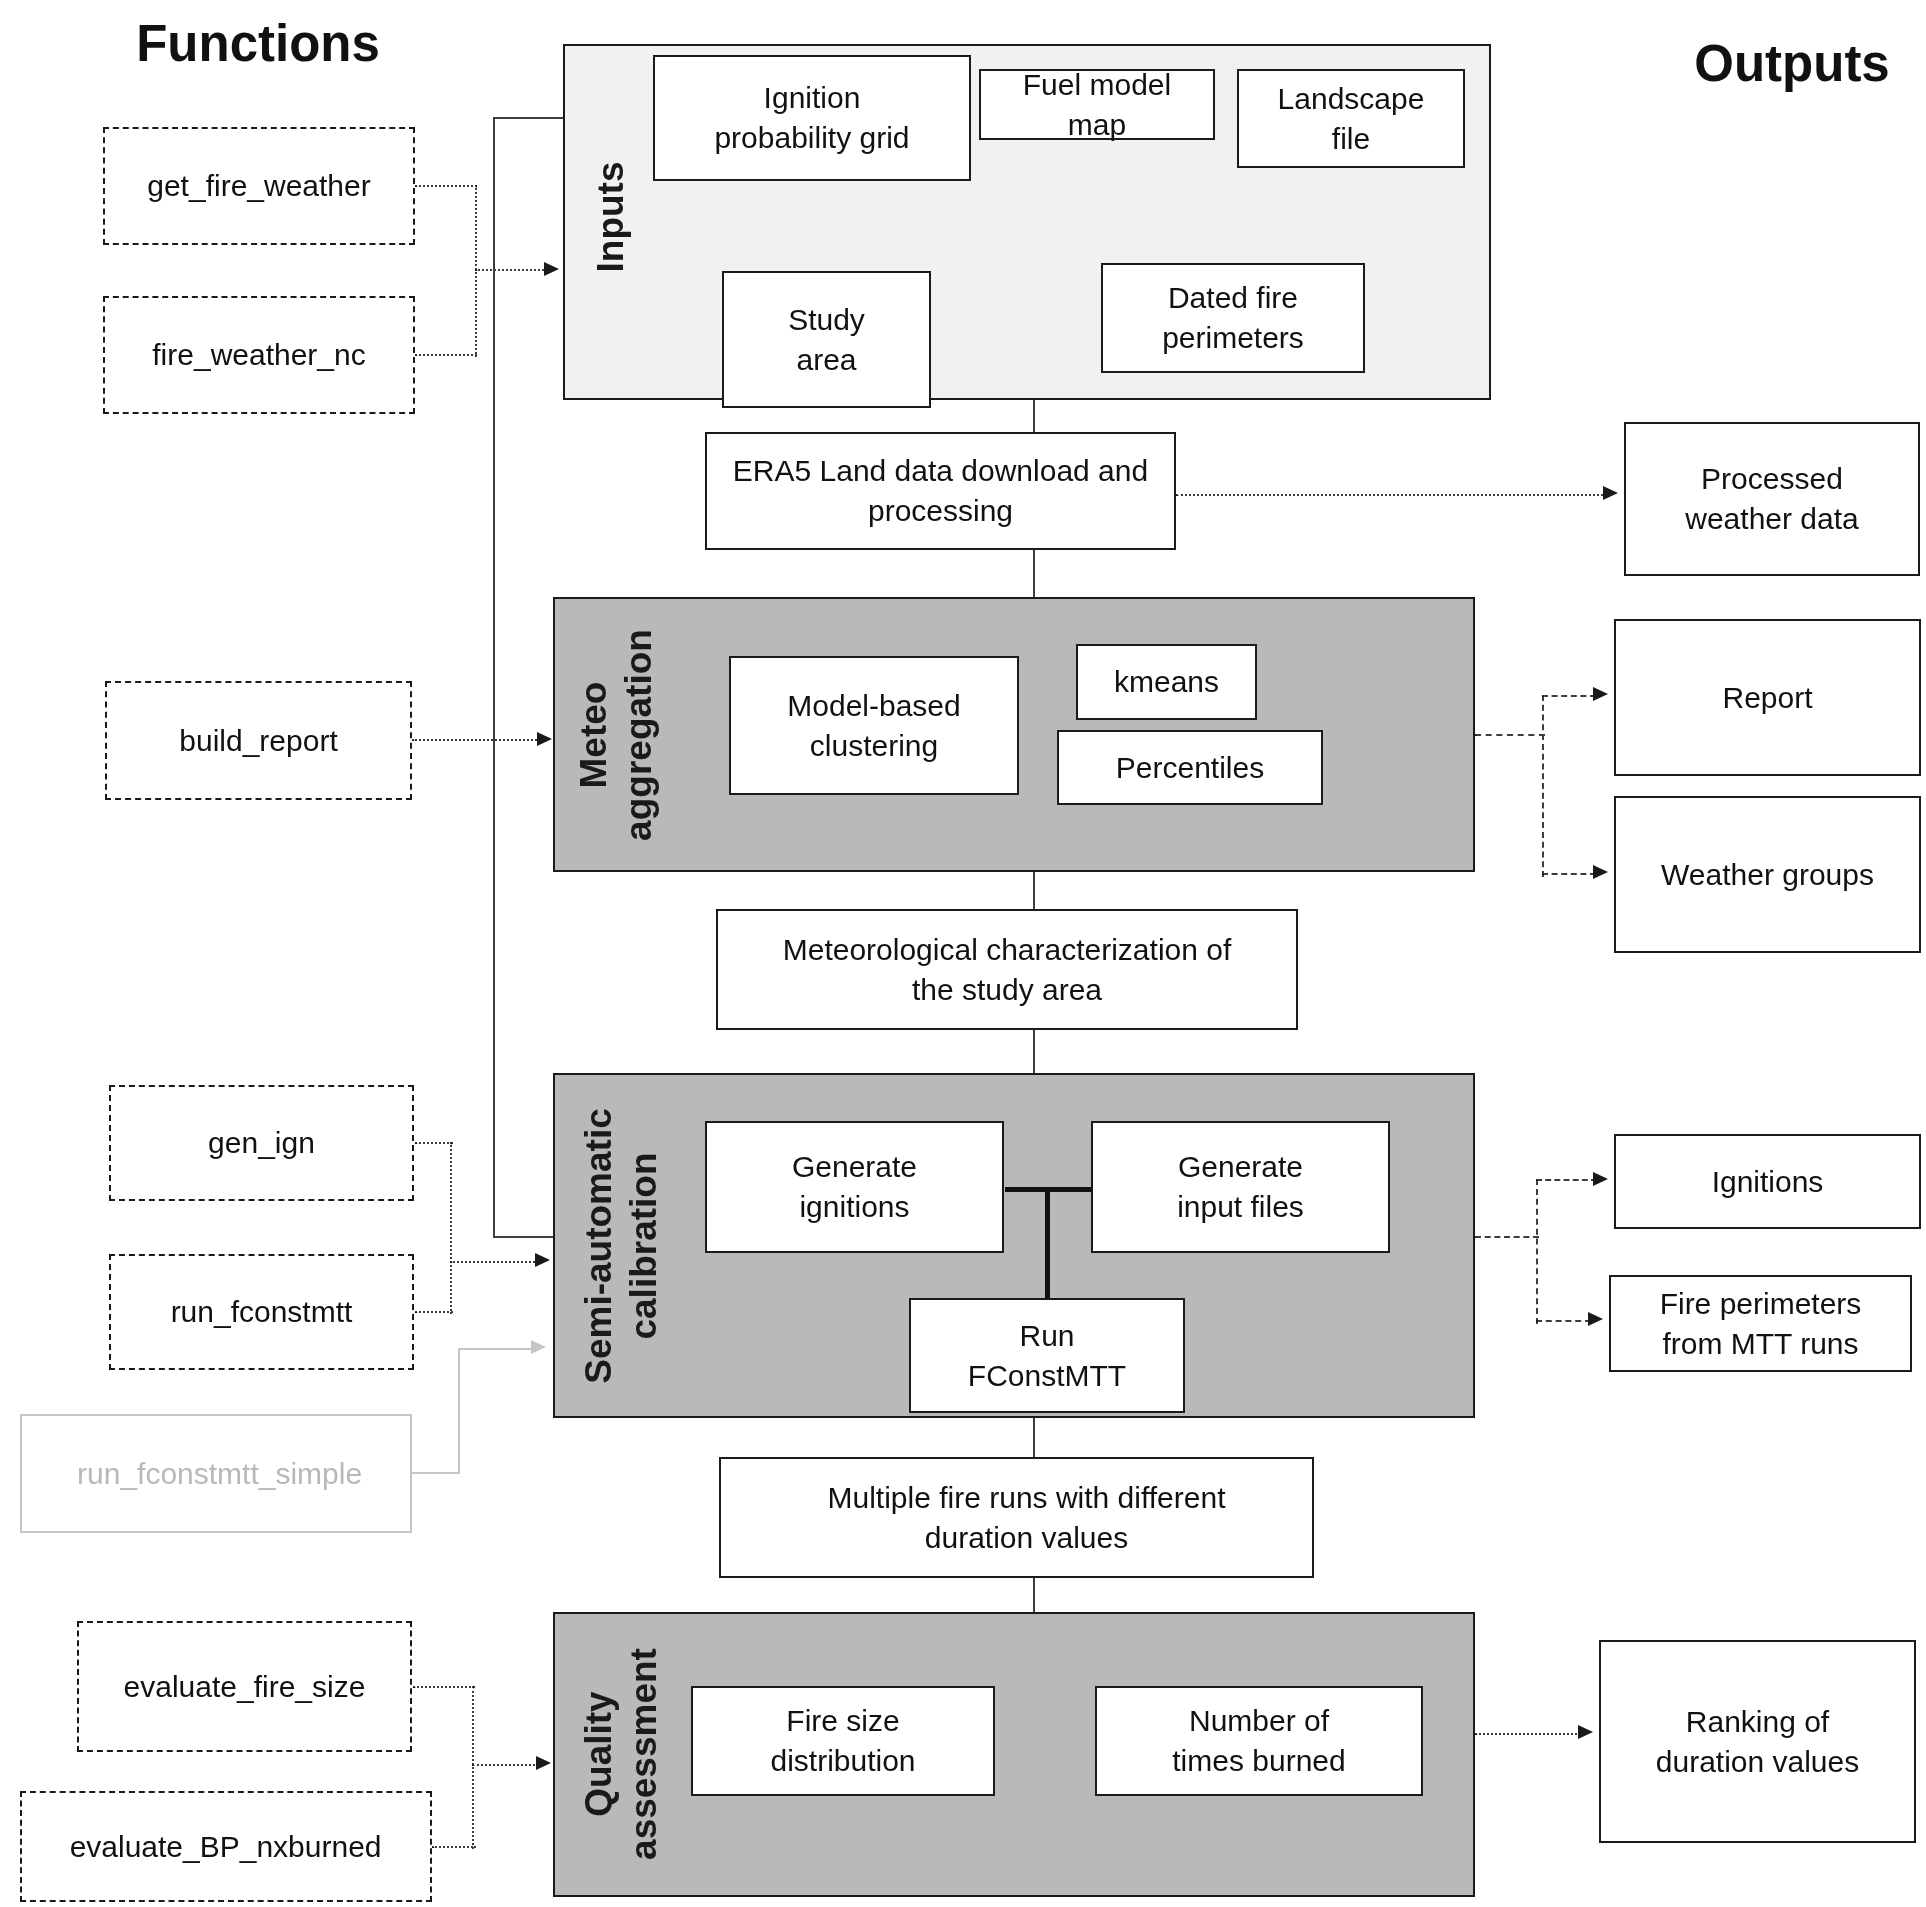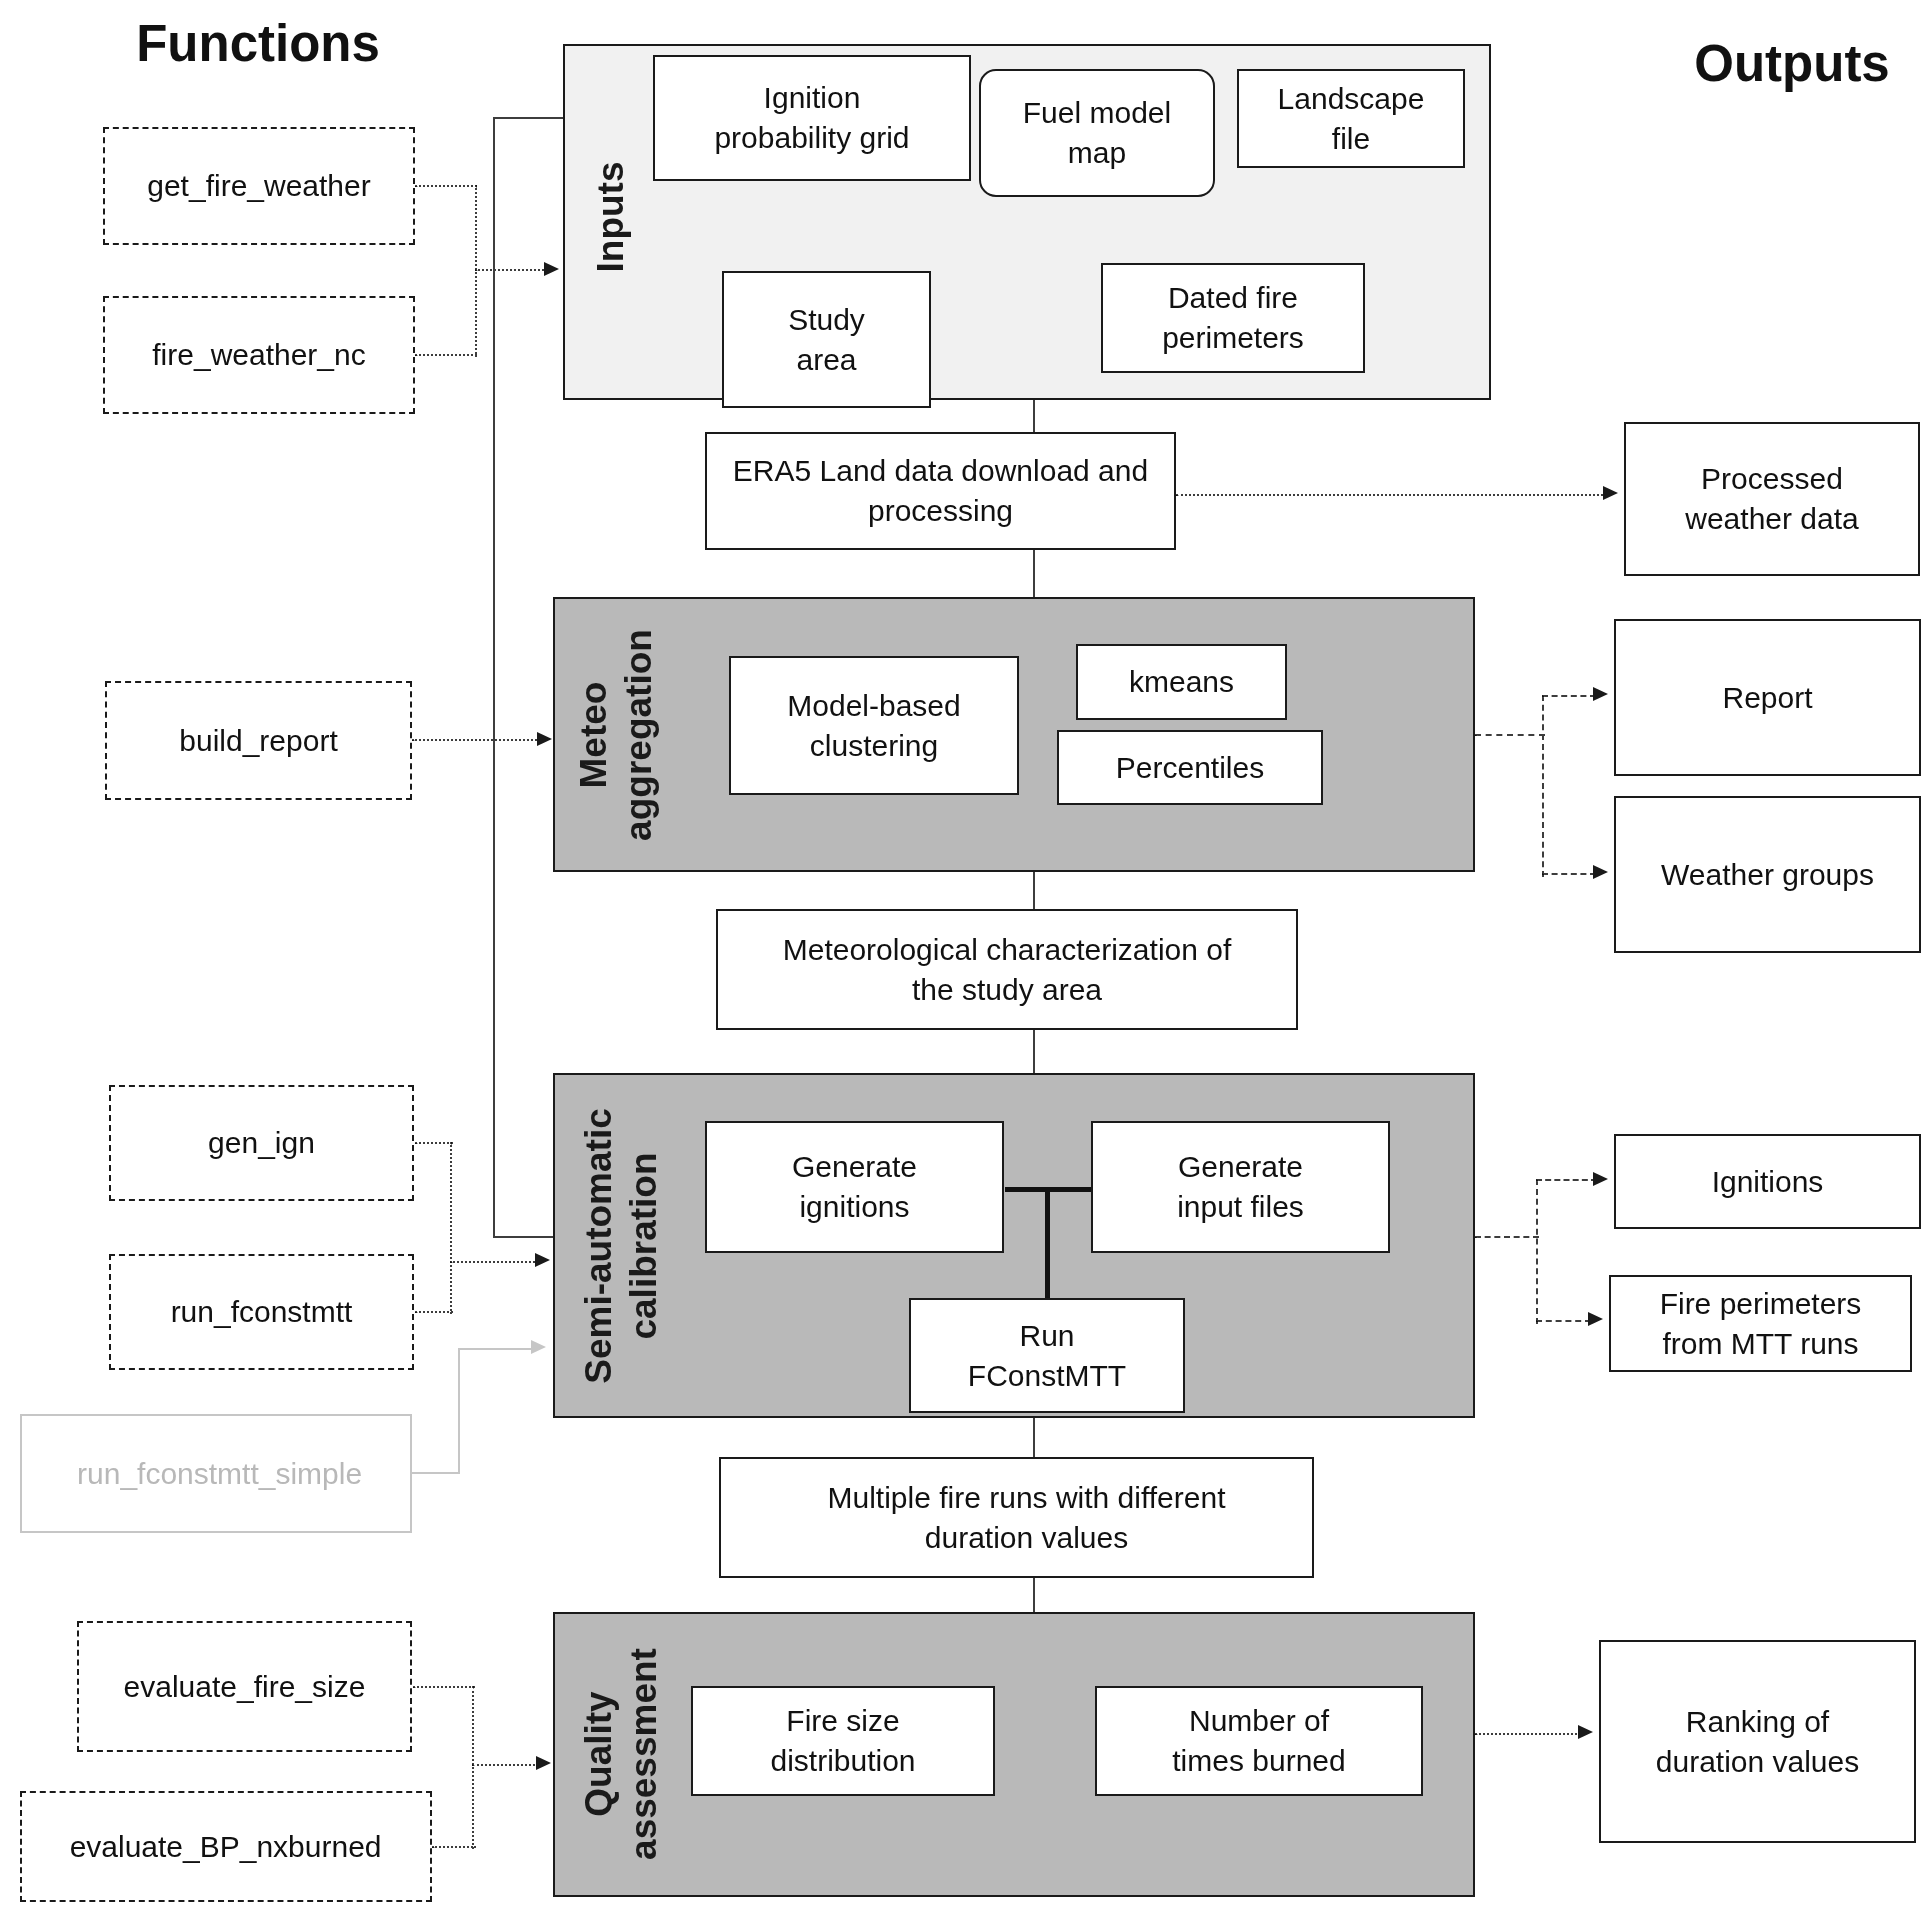--- a/index.html
+++ b/index.html
@@ -118,32 +118,32 @@
   <div class="section sec-gray" style="left:553px;top:1073px;width:922px;height:345px;"></div>
   <div class="seclabel" style="left:621px;top:1246px;">Semi-automatic
 calibration</div>
 
   <div class="section sec-gray" style="left:553px;top:1612px;width:922px;height:285px;"></div>
   <div class="seclabel" style="left:621px;top:1754px;">Quality
 assessment</div>
 
   <div class="box" style="left:653px;top:55px;width:318px;height:126px;">Ignition
 probability grid</div>
-  <div class="box" style="left:979px;top:69px;width:236px;height:128px;border-radius:17px;">Fuel model
+  <div class="box" style="left:979px;top:69px;width:236px;height:71px;">Fuel model
 map</div>
   <div class="box" style="left:1237px;top:69px;width:228px;height:99px;">Landscape
 file</div>
   <div class="box" style="left:722px;top:271px;width:209px;height:137px;">Study
 area</div>
   <div class="box" style="left:1101px;top:263px;width:264px;height:110px;">Dated fire
 perimeters</div>
 
   <div class="box" style="left:729px;top:656px;width:290px;height:139px;">Model-based
 clustering</div>
-  <div class="box" style="left:1076px;top:644px;width:211px;height:76px;">kmeans</div>
+  <div class="box" style="left:1076px;top:644px;width:181px;height:76px;">kmeans</div>
   <div class="box" style="left:1057px;top:730px;width:266px;height:75px;">Percentiles</div>
 
   <div class="thick" style="left:1005px;top:1187px;width:86px;height:5.2px;"></div>
   <div class="thick" style="left:1045px;top:1187px;width:5.2px;height:114px;"></div>
   <div class="box" style="left:705px;top:1121px;width:299px;height:132px;">Generate
 ignitions</div>
   <div class="box" style="left:1091px;top:1121px;width:299px;height:132px;">Generate
 input files</div>
   <div class="box" style="left:909px;top:1298px;width:276px;height:115px;">Run
 FConstMTT</div>

